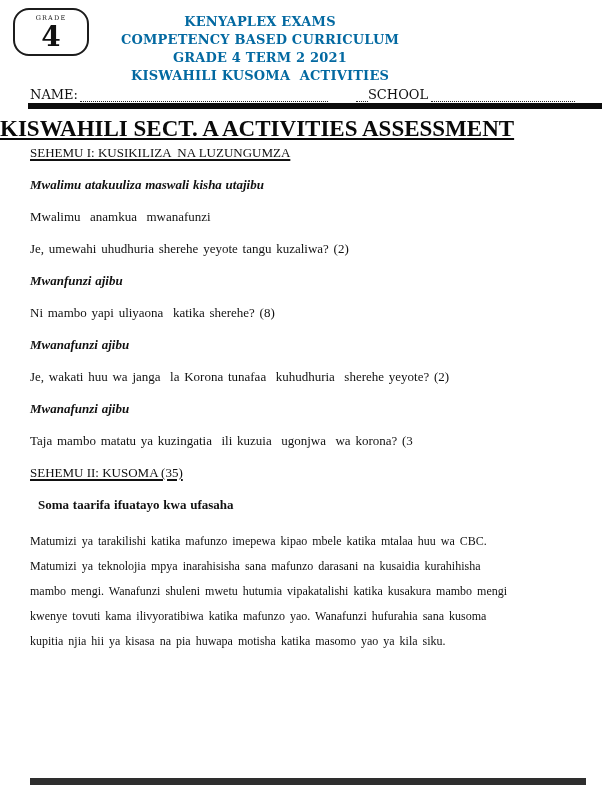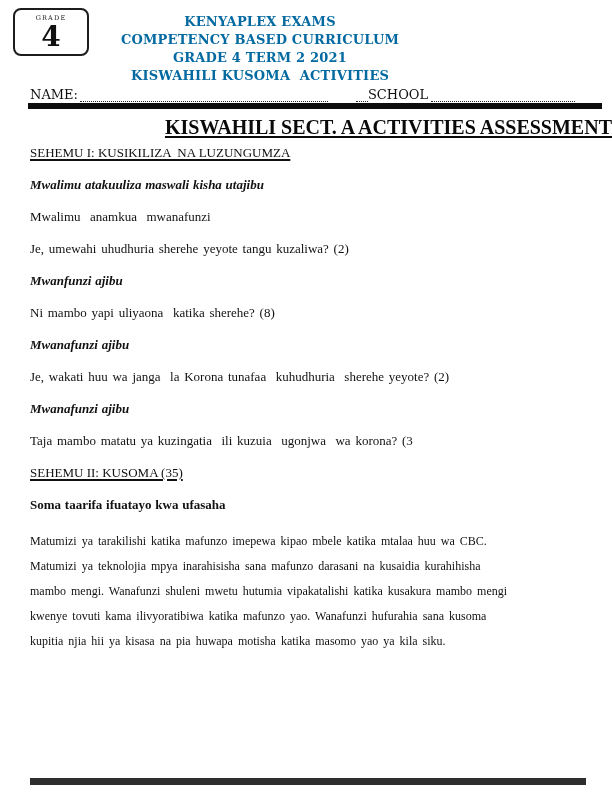--- a/index.html
+++ b/index.html
@@ -9,21 +9,21 @@
     font-family: "Liberation Serif", serif;
     color: #111;
     overflow: hidden;
   }
   .page { position: relative; width: 612px; height: 792px; background: #fff; }
 
   
   .badge {
     position: absolute; left: 13px; top: 8px;
     width: 72px; height: 44px;
-    border: 2px solid #1c1c1c; border-radius: 8px;
+    border: 2px solid #1c1c1c; border-radius: 16px;
     text-align: center;
   }
   .badge-small {
     font-family: "DejaVu Serif", serif;
     font-size: 6.5px; letter-spacing: 1.2px;
     margin-top: 4px; color: #222;
   }
   .badge-num {
     font-family: "DejaVu Serif", serif;
     font-size: 28px; font-weight: bold; line-height: 30px; color: #111;
@@ -53,22 +53,22 @@
   .blank-school { width: 144px; margin-left: 3px; }
 
   .thick-rule {
     position: absolute; left: 28px; top: 103px;
     width: 574px; height: 6px; background: #0d0d0d;
   }
 
   
   .main-title {
     position: absolute; left: 0; right: 0; top: 116px;
-    text-align: right;
-    font-weight: bold; font-size: 20px;
+    text-align: left;
+    font-weight: bold; font-size: 23px;
     text-decoration: underline;
     text-decoration-thickness: 2px;
     text-underline-offset: 2px;
     color: #0a0a0a;
   }
 
   
   .content {
     position: absolute; left: 30px; top: 145px; width: 560px;
   }
@@ -79,21 +79,21 @@
     text-decoration-thickness: 1.5px;
     text-underline-offset: 2px;
     white-space: pre;
   }
   .line {
     font-size: 13px; line-height: 15px;
     margin: 0 0 17px 0;
     white-space: pre; word-spacing: 1.5px;
   }
   .line.instr { font-weight: bold; font-style: italic; word-spacing: 0.5px; }
-  .line.bold-lead { font-weight: bold; word-spacing: 0.5px; }
+  .line.bold-lead { font-weight: bold; word-spacing: 0.5px; margin-left: 8px; }
 
   .passage { margin-top: 10px; }
   .pline {
     font-size: 12px; line-height: 25px;
     white-space: pre; word-spacing: 2px;
   }
 
   
   .bottom-rule {
     position: absolute; left: 30px; top: 778px;

